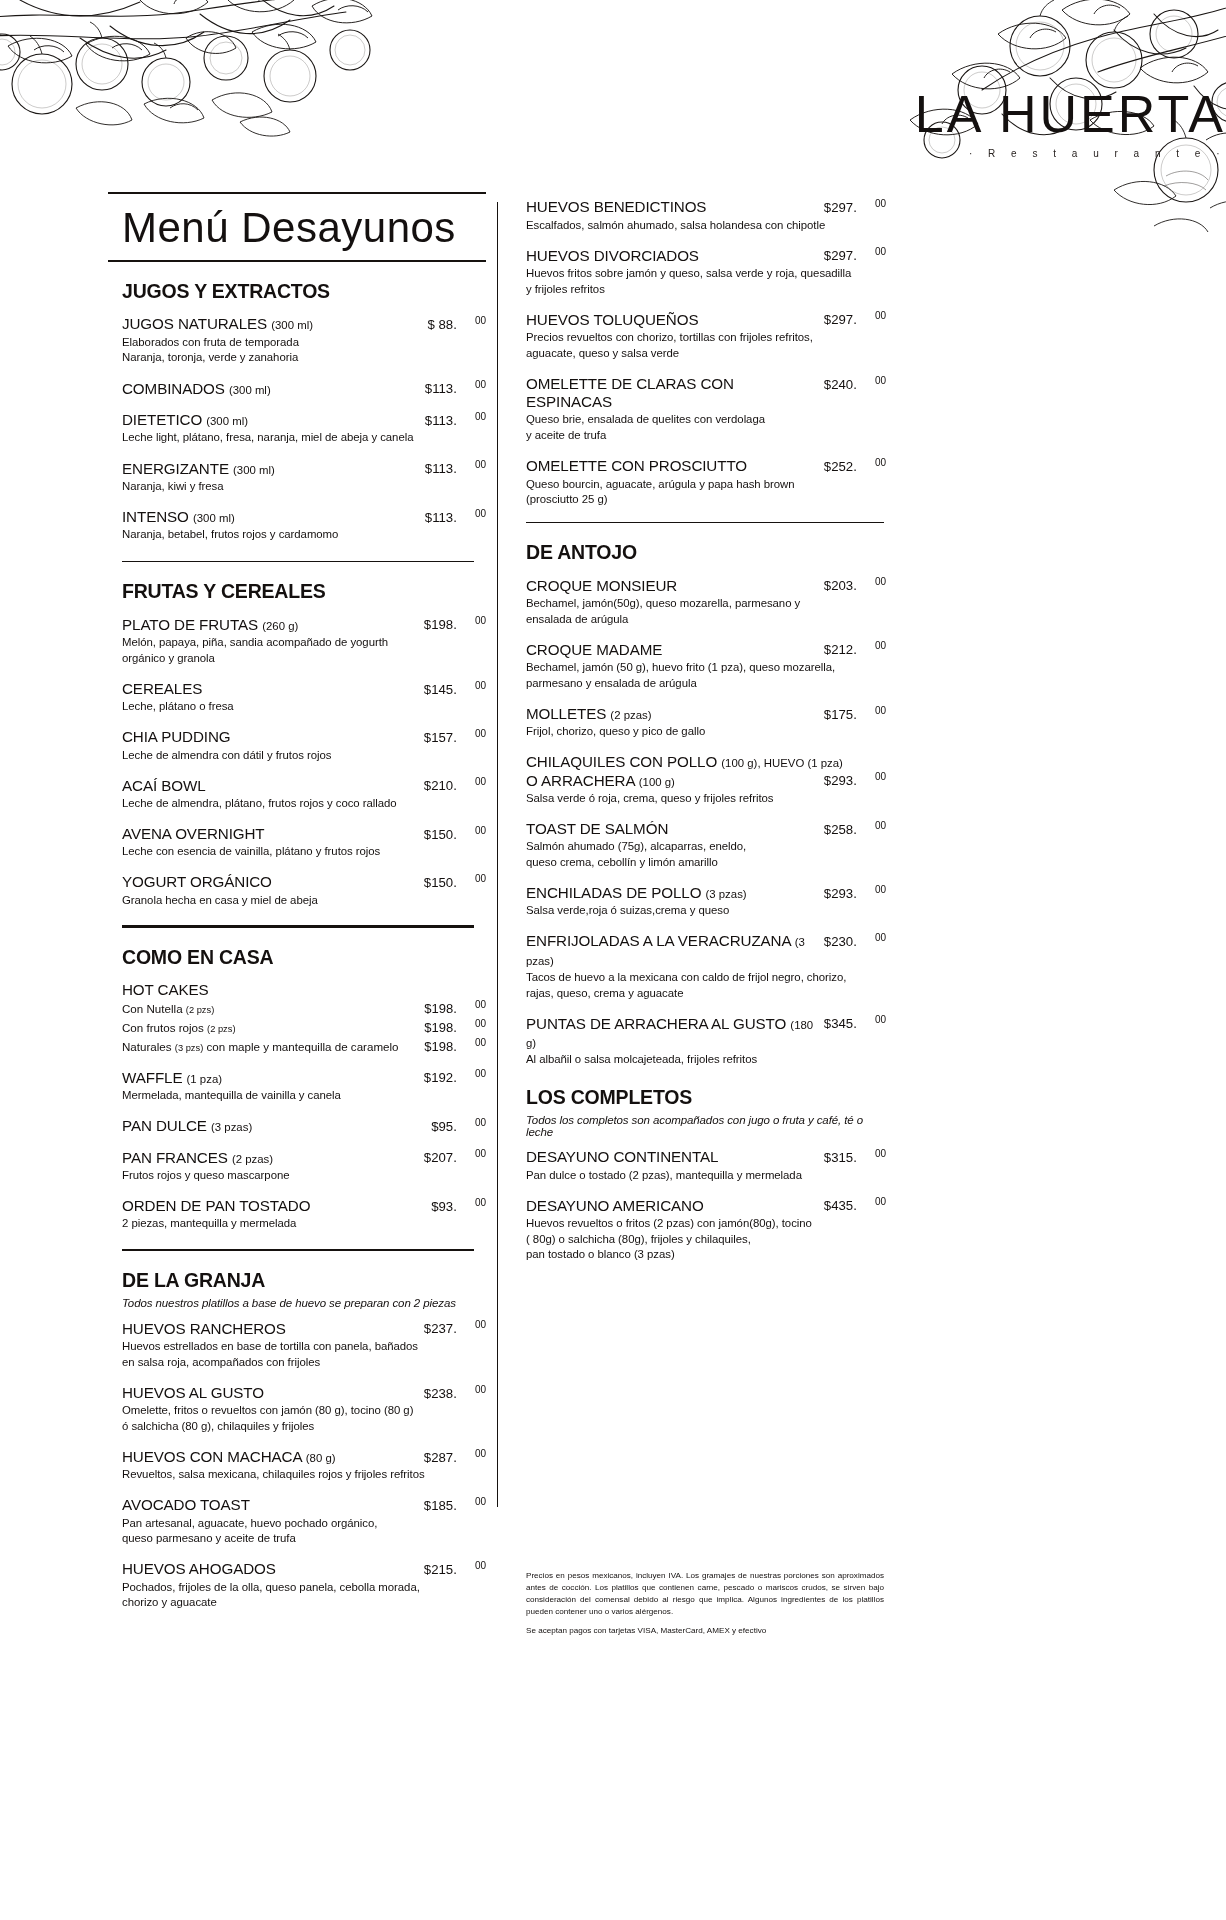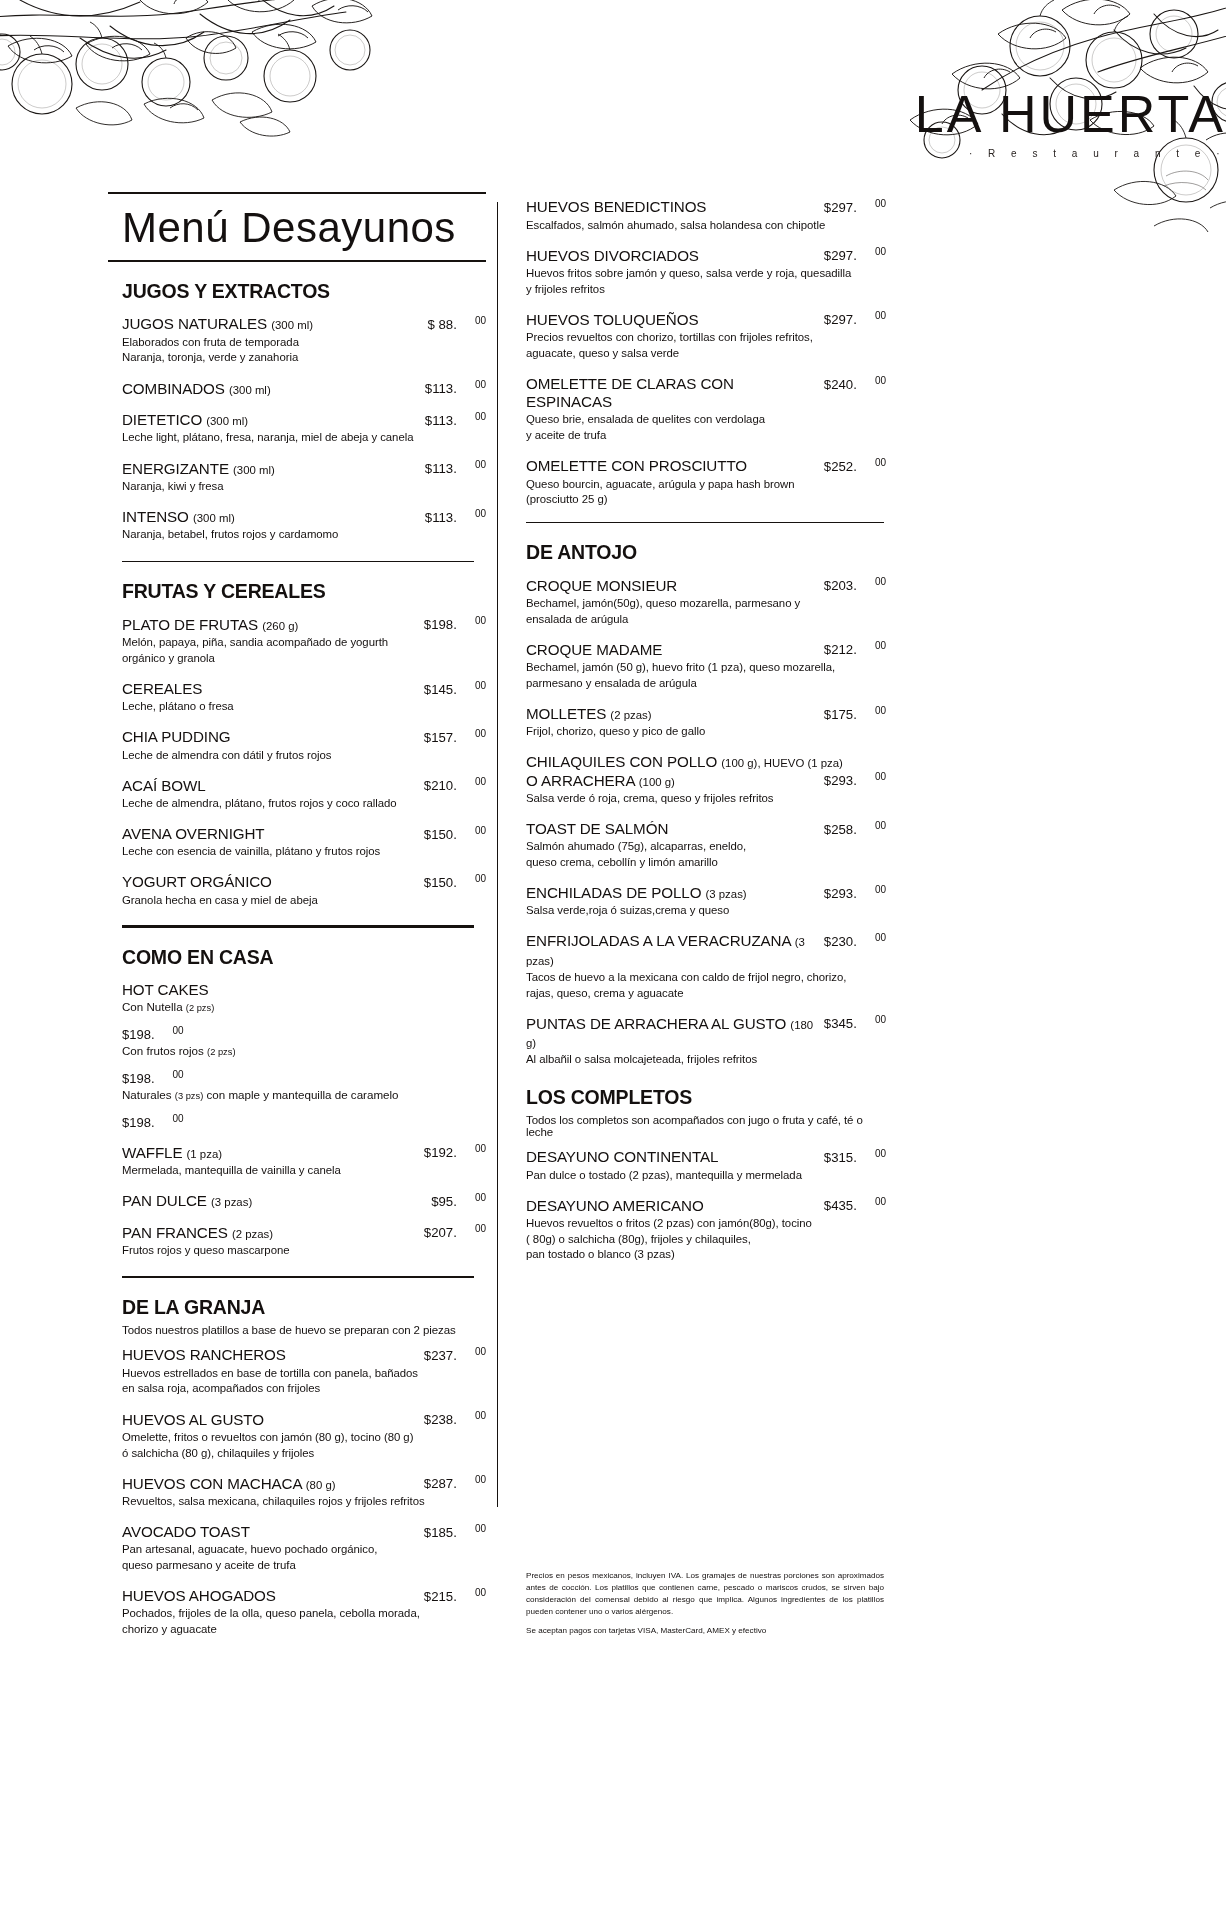--- a/index.html
+++ b/index.html
@@ -44,21 +44,21 @@
     padding:12px 0 10px 14px; line-height:1.05; color:#14100f;
   }
 
   
   .sec-head {
     font-size:19.5px; font-weight:700; letter-spacing:-.2px;
     margin:18px 0 12px 14px; color:#14100f;
   }
   .sec-head.right { margin-left:0; }
   .sec-note {
-    font-size:11.5px; margin:-7px 0 10px 14px;
+    font-size:11.5px; font-style:italic; margin:-7px 0 10px 14px;
     letter-spacing:-.1px; color:#14100f;
   }
   .sec-note.right { margin-left:0; }
 
   
   .item { margin:0 0 13px 14px; position:relative; }
   .item.right { margin-left:0; }
   .item-row { display:flex; align-items:baseline; justify-content:space-between; gap:10px; }
   .item-name {
     font-size:15.2px; font-weight:400; letter-spacing:-.1px;
@@ -70,21 +70,21 @@
     flex:0 0 auto;
   }
   .price sup { font-size:10px; vertical-align:super; letter-spacing:0;margin-left:18px; }
   .desc {
     font-size:11.4px; line-height:1.38; margin-top:1px;
     max-width:330px; color:#14100f; letter-spacing:-.05px;
   }
   .desc.wide { max-width:345px; }
 
   
-  .subline { display:flex; justify-content:space-between; align-items:baseline; gap:10px;flex-direction:column; }
+  .subline { display:flex; justify-content:space-between; align-items:baseline; gap:10px; }
   .subline .t { font-size:11.6px; line-height:1.42; }
   .subline .t .qty { font-size:9.3px; }
   .subline .price { font-size:13px; }
 
   
   .hr-thin { height:1.6px; background:#16120f; margin:18px 0 0 14px; width:352px; }
   .hr-thick{ height:2.4px; background:#16120f; margin:17px 0 0 14px; width:352px; }
 
   
   .hr-right { height:1.4px; background:#16120f; width:358px; margin:14px 0 0 0; }
@@ -361,20 +361,29 @@
         </div>
         <div class="item">
           <div class="item-row">
             <div class="item-name"><span>PAN FRANCES <span class="qty">(2 pzas)</span></span></div>
             <div class="price">$207.<sup>00</sup></div>
           </div>
           <div class="desc">
             <div>Frutos rojos y queso mascarpone</div>
           </div>
         </div>
+        <div class="item">
+          <div class="item-row">
+            <div class="item-name"><span>ORDEN DE PAN TOSTADO</span></div>
+            <div class="price">$93.<sup>00</sup></div>
+          </div>
+          <div class="desc">
+            <div>2 piezas, mantequilla y mermelada</div>
+          </div>
+        </div>
         <div class="hr-thick"></div>
         <div class="sec-head">DE LA GRANJA</div>
         <div class="sec-note">Todos nuestros platillos a base de huevo se preparan con 2 piezas</div>
         <div class="item">
           <div class="item-row">
             <div class="item-name"><span>HUEVOS  RANCHEROS</span></div>
             <div class="price">$237.<sup>00</sup></div>
           </div>
           <div class="desc">
             <div>Huevos estrellados en base de tortilla con panela, bañados</div>

